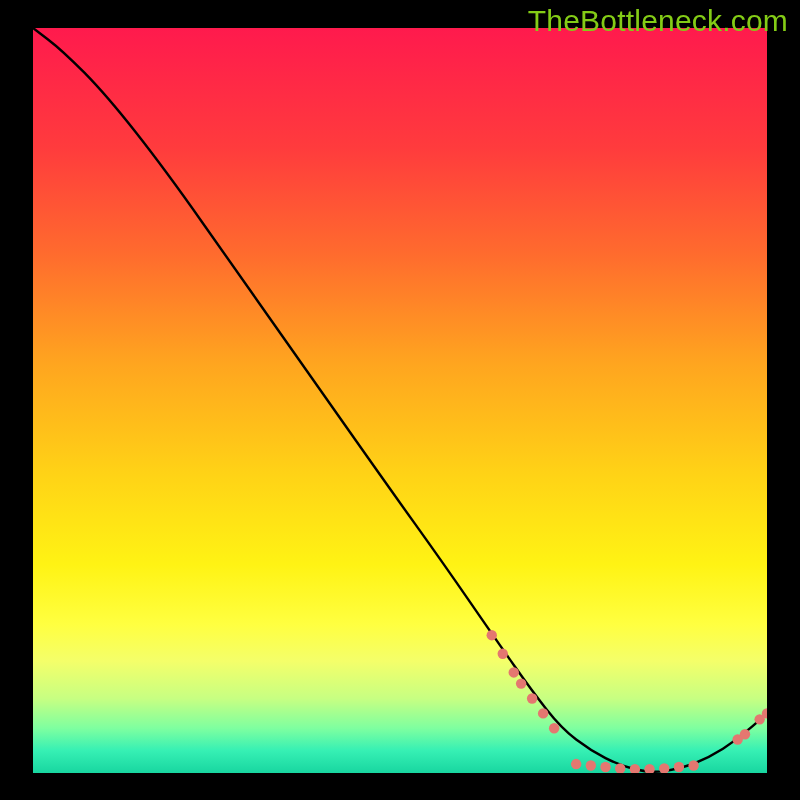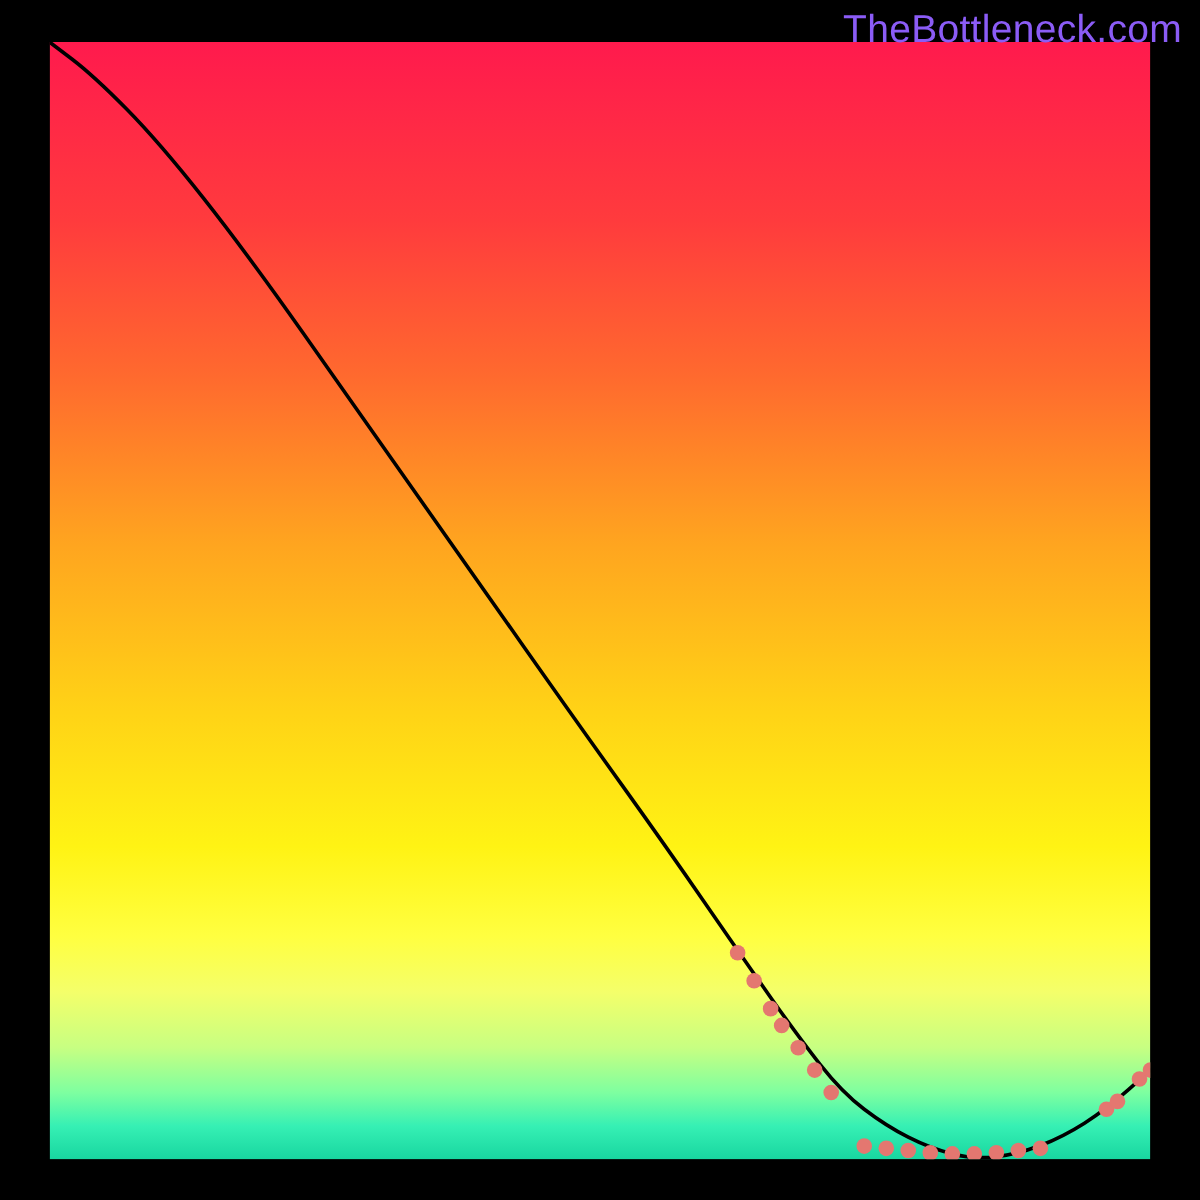--- a/index.html
+++ b/index.html
@@ -14,22 +14,22 @@
     position: relative;
     width: 800px;
     height: 800px;
     background: #000;
   }
   .attribution {
     position: absolute;
     top: 4px;
     right: 12px;
     font-family: Arial, Helvetica, sans-serif;
-    font-size: 26px;
-    color: #8b5cf6;
+    font-size: 30px;
+    color: #84cc16;
     letter-spacing: 0.2px;
     z-index: 20;
   }
   
   .plot-wrap {
     position: absolute;
     left: 33px;
     top: 28px;
     width: 734px;
     height: 745px;

